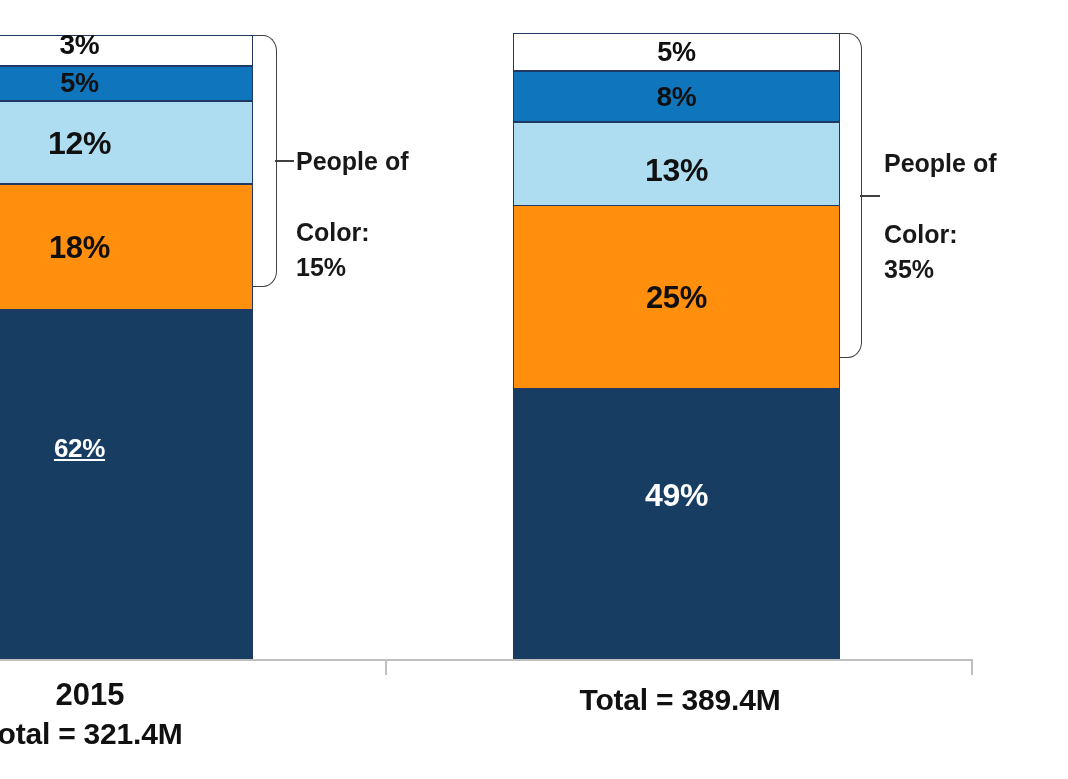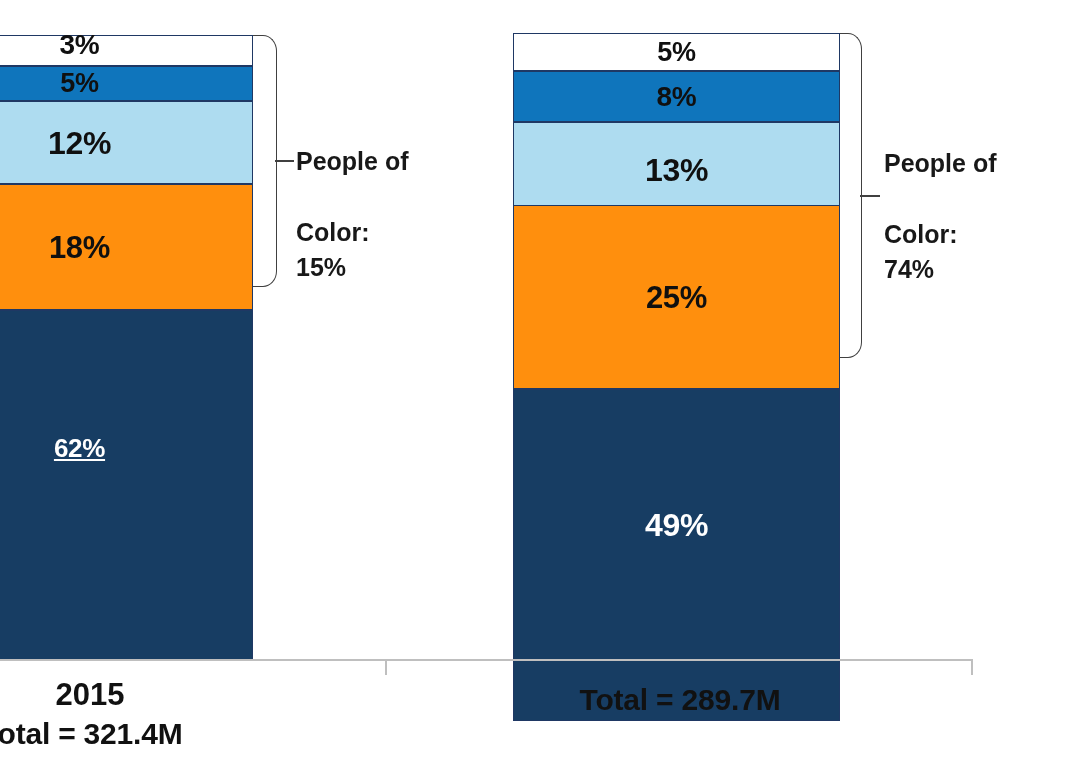--- a/index.html
+++ b/index.html
@@ -177,42 +177,42 @@
       </div>
 
       <div class="seg c-ltblue" style="top:89px; height:95px;">
         <span class="seg-label lbl-dark" style="font-size:32px;">13%</span>
       </div>
 
       <div class="seg c-orange" style="top:172px; height:184px;align-items:center;">
         <span class="seg-label lbl-dark" style="font-size:31px;">25%</span>
       </div>
 
-      <div class="seg c-navy" style="top:356px; height:332px;">
+      <div class="seg c-navy" style="top:356px; height:271px;">
         <span class="seg-label lbl-white" style="font-size:32px; position:relative; top:-30px;">49%</span>
       </div>
     </div>
 
     <div class="bracket" style="left:840px; top:33px; width:22px; height:325px;"></div>
     <div class="bracket-stem" style="left:860px; top:195px; width:20px;"></div>
 
     <div class="poc-note" style="left:884px; top:110px; width:180px;">
       <span>People of</span><br>
       <span>Color:</span>
-      <span class="poc-pct">74%</span>
+      <span class="poc-pct">35%</span>
     </div>
 
     <div class="axis-line"></div>
     <div class="axis-tick t1"></div>
     <div class="axis-tick t2"></div>
 
   </div>
 
   <div class="cat-block" style="left:-60px; top:678px; width:300px;">
     <div class="cat-year">2015</div>
     <div class="cat-total">otal = 321.4M</div>
   </div>
 
   <div class="cat-block" style="left:530px; top:678px; width:300px;">
-    <div class="cat-total">Total = 289.7M</div>
+    <div class="cat-total">Total = 389.4M</div>
   </div>
 
 </div>
 
 </body></html>

